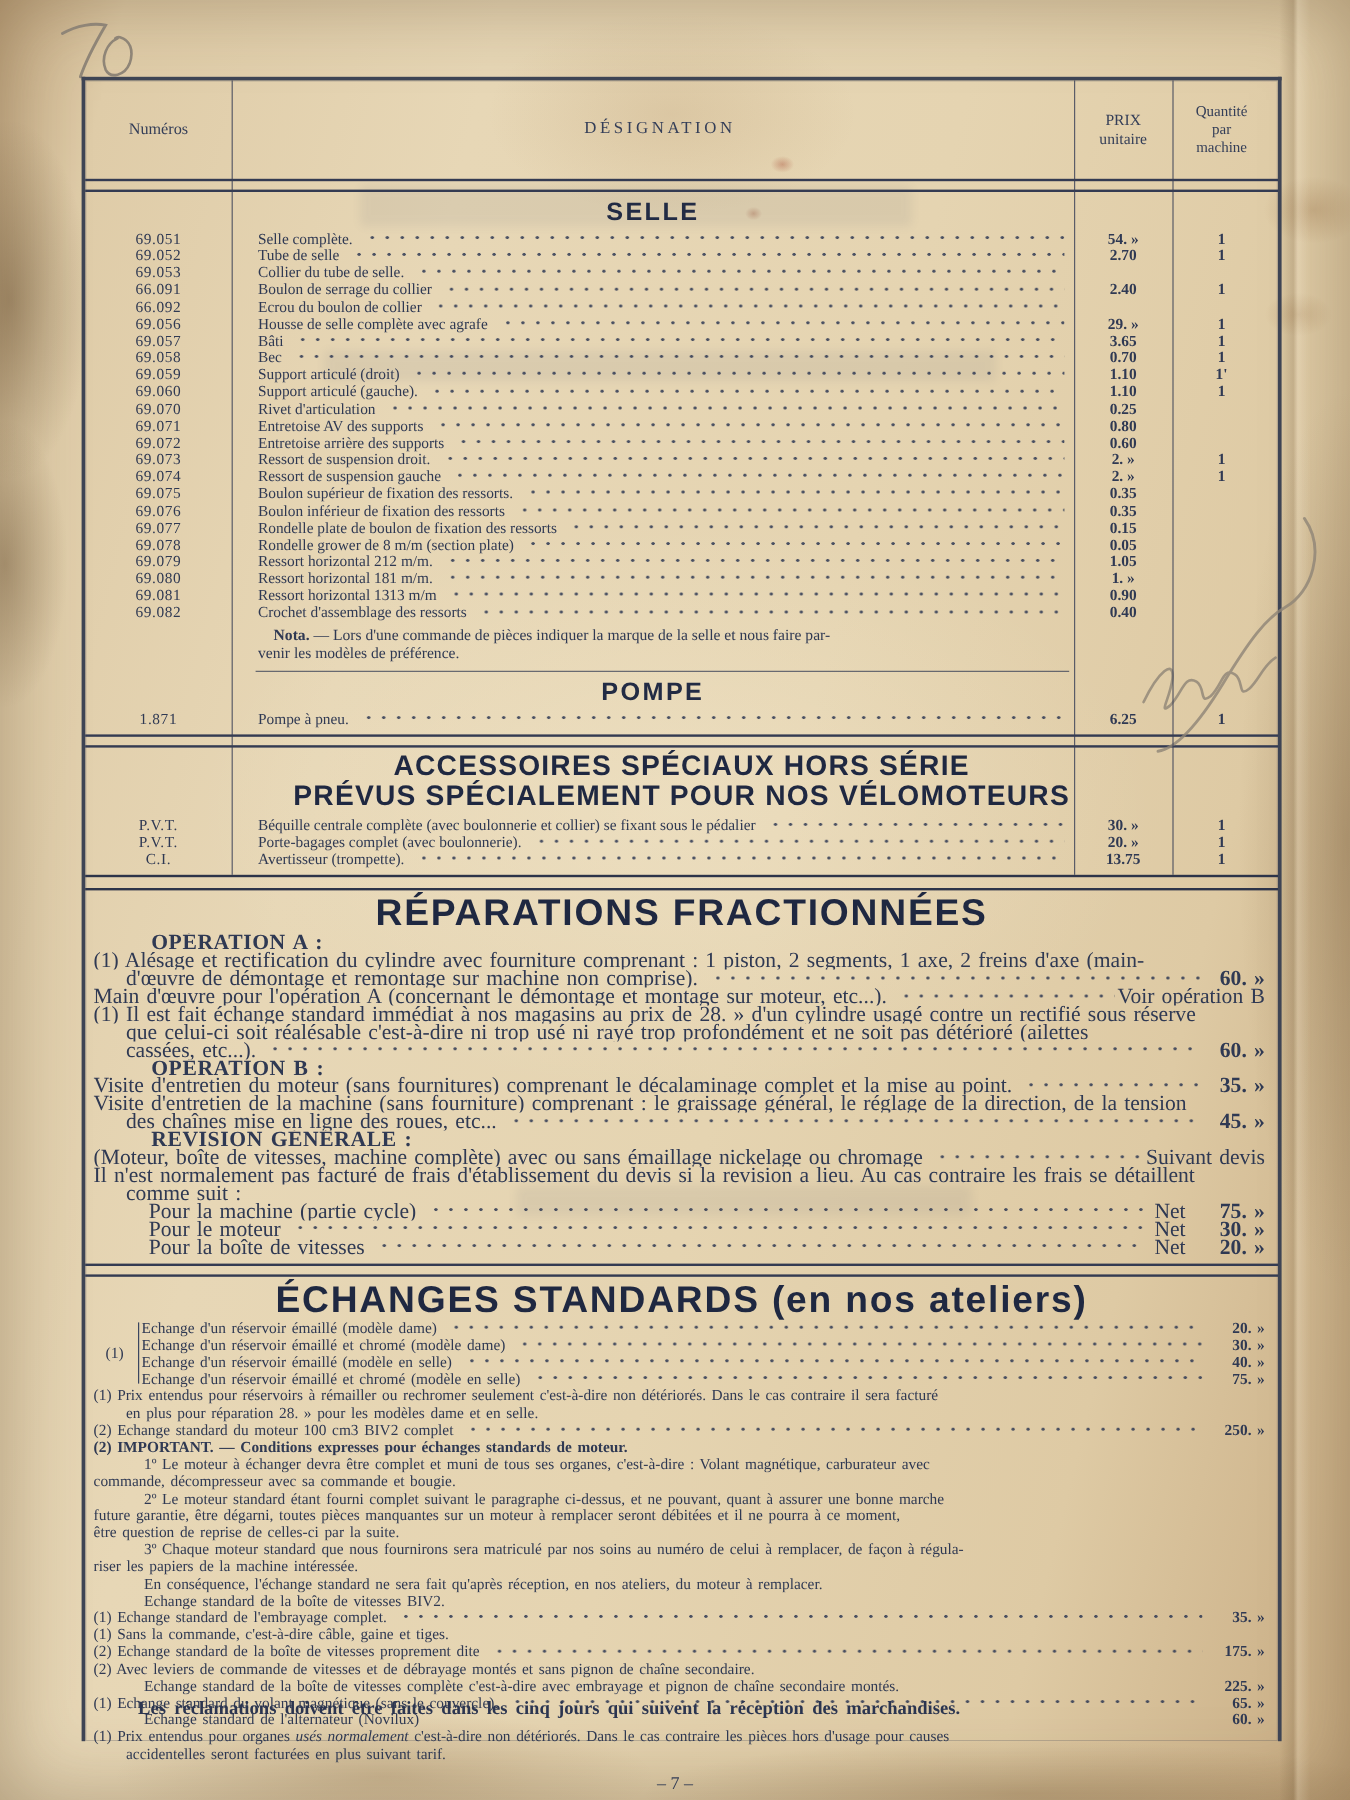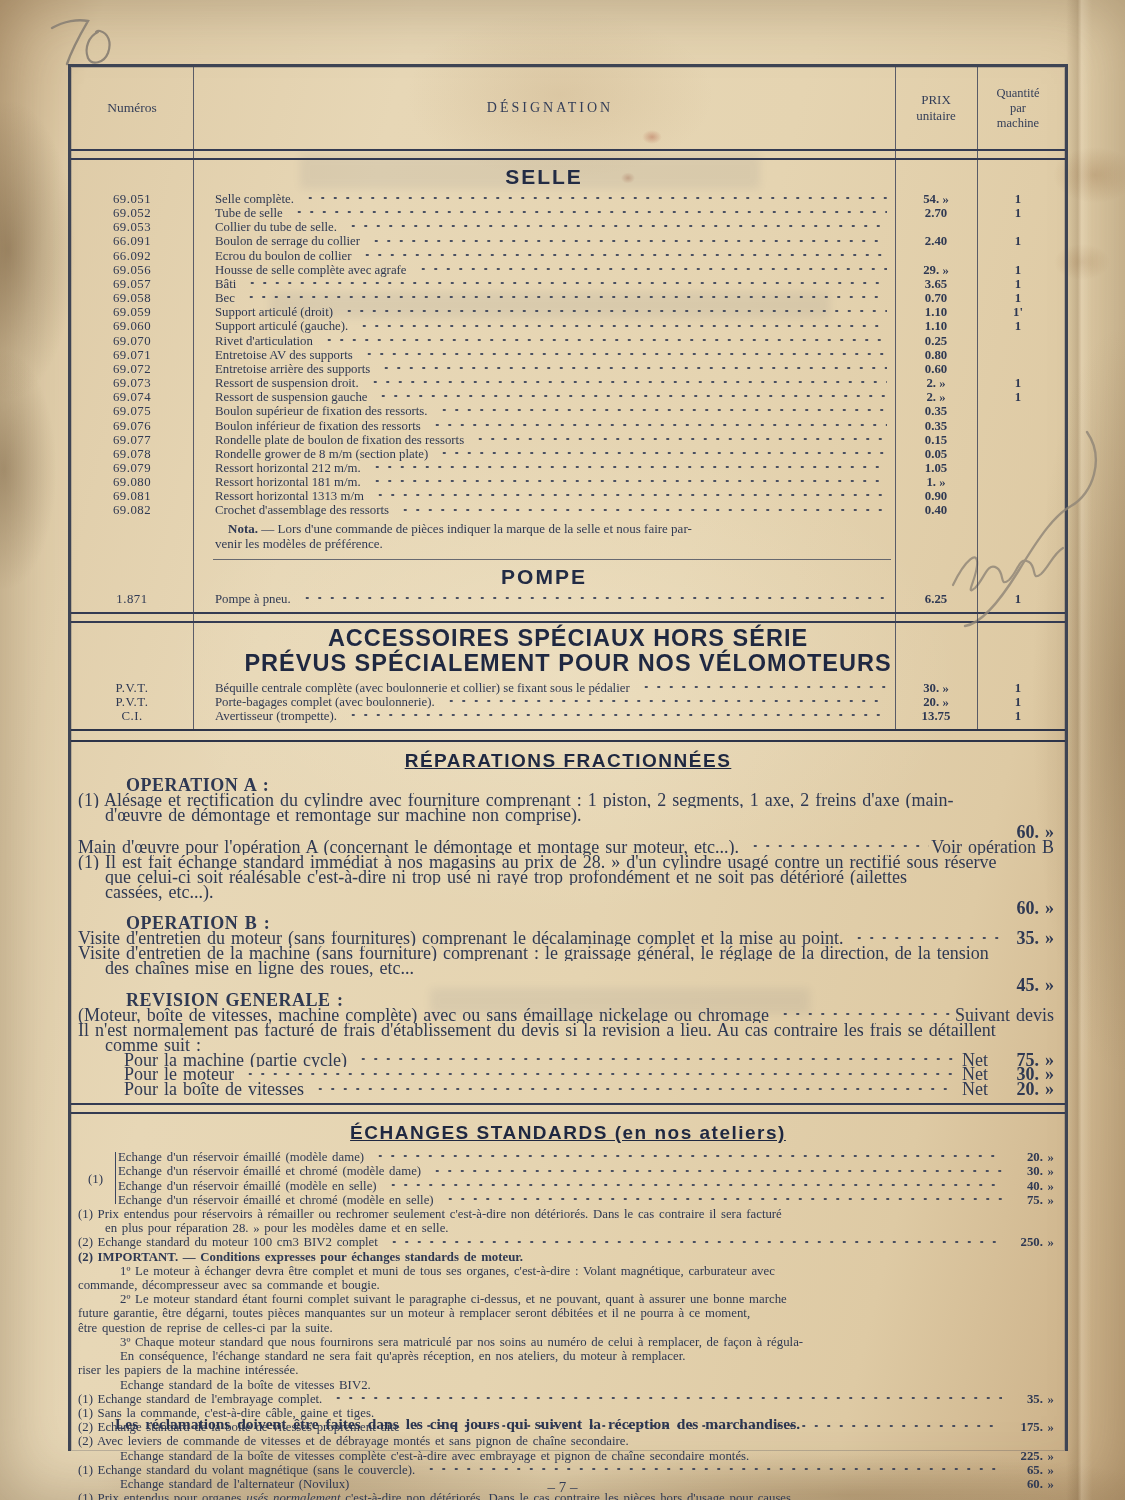--- a/index.html
+++ b/index.html
@@ -48,27 +48,27 @@
   .nota{margin:3px 0 7px 122px;width:700px;padding-left:22px;box-sizing:border-box;
     font-size:13px;line-height:15.5px;}
   .nota-l1{padding-left:13px;}
   .thinrule{margin-left:142px;width:678px;border-top:1.3px solid rgba(50,58,82,.7);height:0;margin-bottom:2px;}
   .acc-title{margin:3px 0 4px;text-align:center;font-family:"Liberation Sans",sans-serif;
     font-weight:700;font-size:23.5px;line-height:25.5px;letter-spacing:1px;color:#1f2841;}
   .pad6{height:6px;}
   
   .parasec{padding:4px 7px 6px 7px;}
   .big-title{text-align:center;font-family:"Liberation Sans",sans-serif;font-weight:700;
-    font-size:19px;line-height:29px;letter-spacing:1.5px;color:#1f2841;margin-bottom:3px;text-decoration:underline;}
+    font-size:31px;line-height:29px;letter-spacing:1.5px;color:#1f2841;margin-bottom:3px;}
   #repa .tline{line-height:14.9px;font-size:18px;}
   #ech .tline,#ech-group .tline{line-height:14.2px;font-size:12.8px;}
   .tline{display:flex;white-space:nowrap;overflow:hidden;word-spacing:1.5px;}
   .tline .lt{white-space:pre;}
   .tline.sub{font-weight:700;padding-left:48px;letter-spacing:.5px;}
-  .tline.i1{padding-left:27px;flex-direction:column;}
+  .tline.i1{padding-left:27px;}
   .tline.i2{padding-left:46px;}
   .tline.pi{padding-left:42px;align-items:flex-end;}
   .tline.bold{font-weight:700;}
   .sp{flex:1 1 auto;min-width:6px;}
   .net{margin:0 16px 0 6px;text-align:right;}
   .lp{min-width:50px;text-align:right;padding-right:4px;}
   .lp.num{font-weight:700;}
   
   .egroup{position:relative;padding-left:40px;}
   .glabel{position:absolute;left:10px;top:50%;transform:translateY(-50%);font-size:13px;}
@@ -547,25 +547,25 @@
           </div>
           <div class="tline ">
             <span class="lt">future garantie, être dégarni, toutes pièces manquantes sur un moteur à remplacer seront débitées et il ne pourra à ce moment,</span>
           </div>
           <div class="tline ">
             <span class="lt">être question de reprise de celles-ci par la suite.</span>
           </div>
           <div class="tline pi">
             <span class="lt">3º Chaque moteur standard que nous fournirons sera matriculé par nos soins au numéro de celui à remplacer, de façon à régula-</span>
           </div>
+          <div class="tline ">
+            <span class="lt">riser les papiers de la machine intéressée.</span>
+          </div>
           <div class="tline pi">
             <span class="lt">En conséquence, l'échange standard ne sera fait qu'après réception, en nos ateliers, du moteur à remplacer.</span>
-          </div>
-          <div class="tline ">
-            <span class="lt">riser les papiers de la machine intéressée.</span>
           </div>
           <div class="tline pi">
             <span class="lt">Echange standard de la boîte de vitesses BIV2.</span>
           </div>
           <div class="tline ">
             <span class="lt">(1) Echange standard de l'embrayage complet.</span>
             <span class="dots"></span>
             <span class="lp num">35. »</span>
           </div>
           <div class="tline ">

